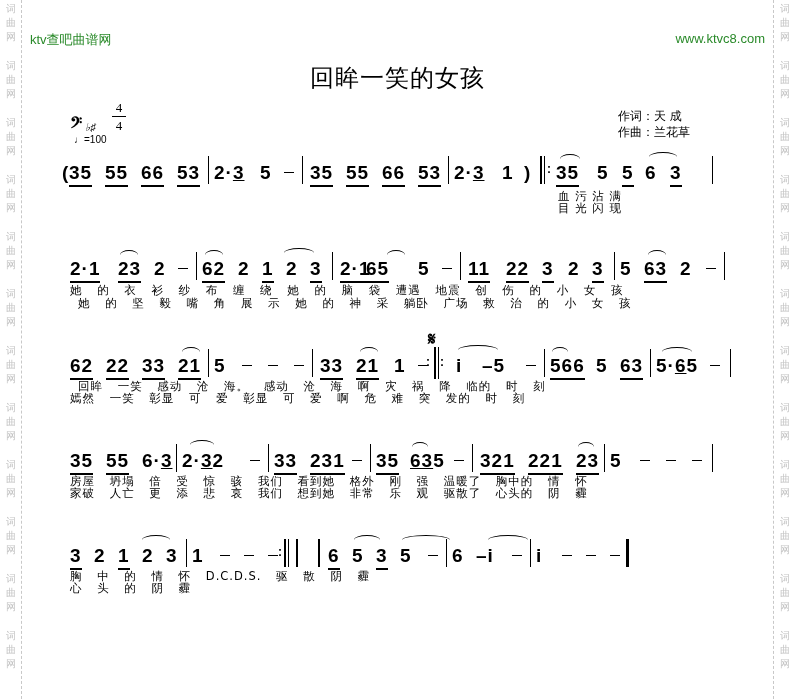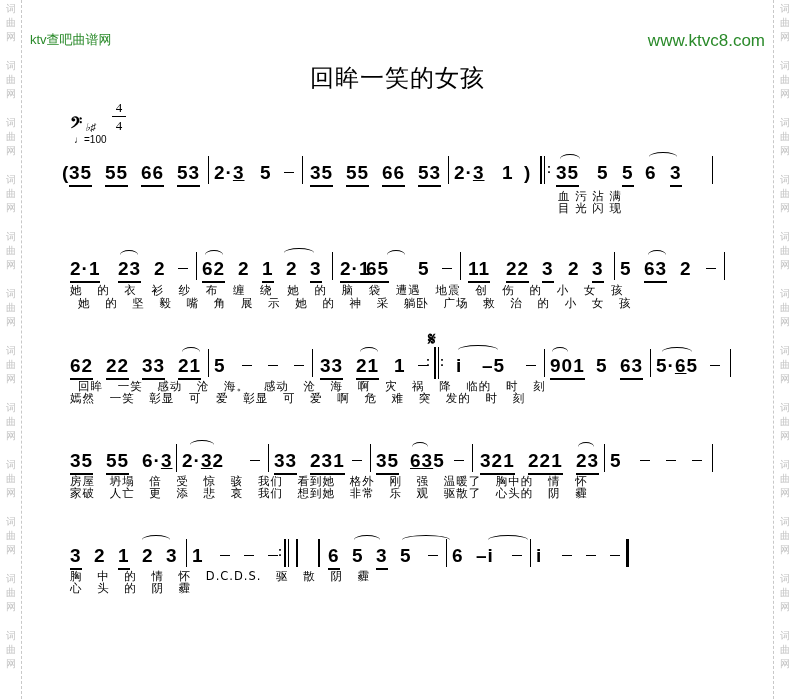--- a/index.html
+++ b/index.html
@@ -6,21 +6,21 @@
     html, body { width: 796px; height: 699px; background: #ffffff; overflow: hidden; }
     body { position: relative; font-family: "DejaVu Sans", sans-serif; color: #000; }
 
     .wm-col { position: absolute; top: 0; width: 22px; height: 699px; }
     .wm-col.left { left: 0; border-right: 1px dashed #c8c8c8; }
     .wm-col.right { left: 773px; border-left: 1px dashed #c8c8c8; }
     .wm-group { position: absolute; left: 0; width: 22px; text-align: center; color: #c4c4c4; font-size: 10px; line-height: 14px; }
 
     .paper { position: absolute; left: 22px; top: 0; width: 751px; height: 699px; background: #fff; }
     .site-left { position: absolute; left: 8px; top: 31px; color: #2a8a2a; font-size: 13px; font-family: "Liberation Sans", sans-serif; }
-    .site-right { position: absolute; right: 8px; top: 31px; color: #2a8a2a; font-size: 17px; font-family: "Liberation Sans", sans-serif; }
+    .site-right { position: absolute; right: 8px; top: 31px; color: #2a8a2a; font-size: 13px; font-family: "Liberation Sans", sans-serif; }
     .title { position: absolute; left: 0; width: 751px; top: 62px; text-align: center; font-size: 24px; font-family: "DejaVu Serif", serif; letter-spacing: 1px; }
 
     .meta { position: absolute; left: 48px; top: 100px; font-family: "Liberation Serif", serif; }
     .clef { position: absolute; left: 0; top: 14px; font-size: 19px; font-weight: bold; }
     .flat { position: absolute; left: 15px; top: 21px; font-size: 11px; font-style: italic; }
     .ts-top { position: absolute; left: 42px; top: 0; font-size: 13px; border-bottom: 1px solid #000; width: 14px; text-align: center; }
     .ts-bot { position: absolute; left: 42px; top: 18px; font-size: 13px; width: 14px; text-align: center; }
     .tempo { position: absolute; left: 4px; top: 34px; font-size: 10px; font-family: "Liberation Sans", sans-serif; white-space: nowrap; }
 
     .credits { position: absolute; left: 596px; top: 108px; font-size: 12px; line-height: 16px; }
@@ -171,20 +171,24 @@
   <div class="title">回眸一笑的女孩</div>
 
   <div class="meta">
     <span class="clef">𝄢</span>
     <span class="flat">♭♯</span>
     <span class="ts-top">4</span>
     <span class="ts-bot">4</span>
     <span class="tempo">♩=100</span>
   </div>
 
+  <div class="credits">
+    <div><span>作词：</span><span>天 成</span></div>
+    <div><span>作曲：</span><span>兰花草</span></div>
+  </div>
 
   <div class="row" style="top:162px">
     <span class="n" style="left:0">(</span>
     <span class="n u1" style="left:7px">35</span>
     <span class="n u1" style="left:43px">55</span>
     <span class="n u1" style="left:79px">66</span>
     <span class="n u1" style="left:115px">53</span>
     <div class="bar" style="left:146px"></div>
     <span class="n" style="left:152px">2·<u>3</u></span>
     <span class="n" style="left:198px">5</span>
@@ -271,21 +275,21 @@
     <div class="bar" style="left:372px;width:2px;height:32px;top:-8px"></div>
     <div class="bar" style="left:376px;height:32px;top:-8px"></div>
     <span class="n" style="left:378px;font-size:12px">:</span>
     <span class="n" style="left:366px;top:-26px;font-size:18px">𝄋</span>
     <div class="arc" style="left:396px;top:-10px;width:40px"></div>
     <span class="n" style="left:394px">i</span>
     <span class="n" style="left:420px">–5</span>
     <div class="dash" style="left:464px"></div>
     <div class="bar" style="left:482px"></div>
     <div class="arc" style="left:490px;top:-8px;width:16px"></div>
-    <span class="n u1" style="left:488px">901</span>
+    <span class="n u1" style="left:488px">566</span>
     <span class="n" style="left:534px">5</span>
     <span class="n u1" style="left:558px">63</span>
     <div class="bar" style="left:588px"></div>
     <div class="arc" style="left:600px;top:-8px;width:30px"></div>
     <span class="n" style="left:594px">5·<u>6</u>5</span>
     <div class="dash" style="left:648px"></div>
     <div class="bar" style="left:668px"></div>
     <div class="lyr" style="left:16px;top:25px;word-spacing:10px">回眸 一笑 感动 沧 海。 感动 沧 海 啊 灾 祸 降 临的 时 刻</div>
     <div class="lyr" style="left:8px;top:37px;word-spacing:10px">嫣然 一笑 彰显 可 爱 彰显 可 爱 啊 危 难 突 发的 时 刻</div>
   </div>

